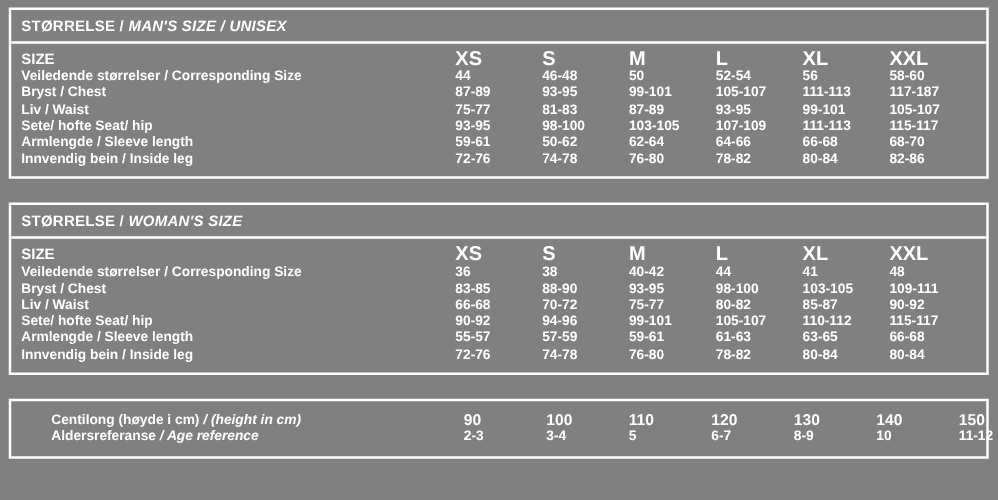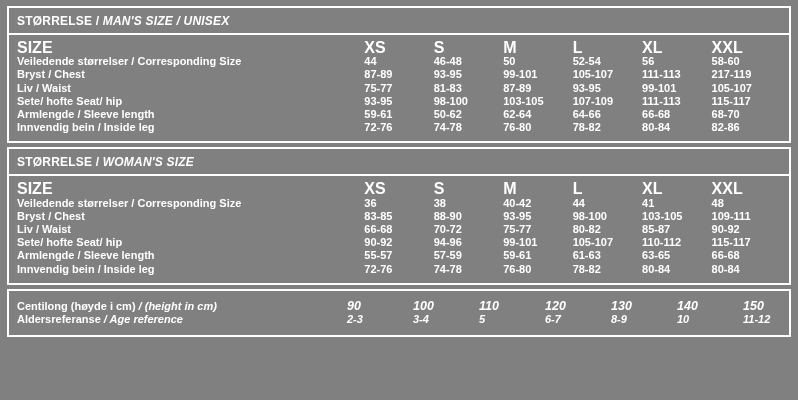--- a/index.html
+++ b/index.html
@@ -18,21 +18,21 @@
     position: relative;
     width: 798px;
     height: 400px;
     background: #808080;
     box-sizing: border-box;
     padding: 6px 7px;
   }
   .panel {
     border: 2px solid #ffffff;
     box-sizing: border-box;
-    margin-bottom: 4px;
+    margin-bottom: 19px;
     padding: 0;
   }
   .panel-header {
     padding: 6px 8px 5px 8px;
     border-bottom: 2px solid #ffffff;
     font-size: 12px;
     font-weight: bold;
     letter-spacing: 0.2px;
     white-space: nowrap;
   }
@@ -72,21 +72,21 @@
     font-weight: bold;
   }
   table.size-table tr.header-row td {
     font-weight: bold;
     padding-bottom: 1px;
   }
   table.size-table tr.header-row td.val {
     font-size: 16px;
   }
   table.size-table tr.header-row td.label {
-    font-size: 16px;
+    font-size: 12px;
   }
   
   table.child-table {
     border-collapse: collapse;
     width: 100%;
     font-size: 11px;
     table-layout: fixed;
   }
   table.child-table td {
     text-align: left;
@@ -97,30 +97,30 @@
     white-space: nowrap;
   }
   table.child-table td.label {
     width: 330px;
   }
   table.child-table td.label .ital {
     font-style: italic;
   }
   table.child-table td.val {
     width: 66px;
-    font-style: italic;
   }
   table.child-table tr.big td.val {
     font-size: 12.5px;
   }
   table.child-table tr.big td.label {
     font-size: 11px;
   }
   .panel-children .panel-body {
     padding: 9px 8px 8px 8px;
+    margin-left: 24px;
   }
   .panel-children {
     margin-bottom: 0;
   }
 </style>
 </head>
 <body>
 
 <div class="page">
 
@@ -149,21 +149,21 @@
             <td class="val">56</td>
             <td class="val">58-60</td>
           </tr>
           <tr>
             <td class="label"><span>Bryst</span><span class="ital"> / Chest</span></td>
             <td class="val">87-89</td>
             <td class="val">93-95</td>
             <td class="val">99-101</td>
             <td class="val">105-107</td>
             <td class="val">111-113</td>
-            <td class="val">217-119</td>
+            <td class="val">117-187</td>
           </tr>
           <tr>
             <td class="label"><span>Liv</span><span class="ital"> / Waist</span></td>
             <td class="val">75-77</td>
             <td class="val">81-83</td>
             <td class="val">87-89</td>
             <td class="val">93-95</td>
             <td class="val">99-101</td>
             <td class="val">105-107</td>
           </tr>

